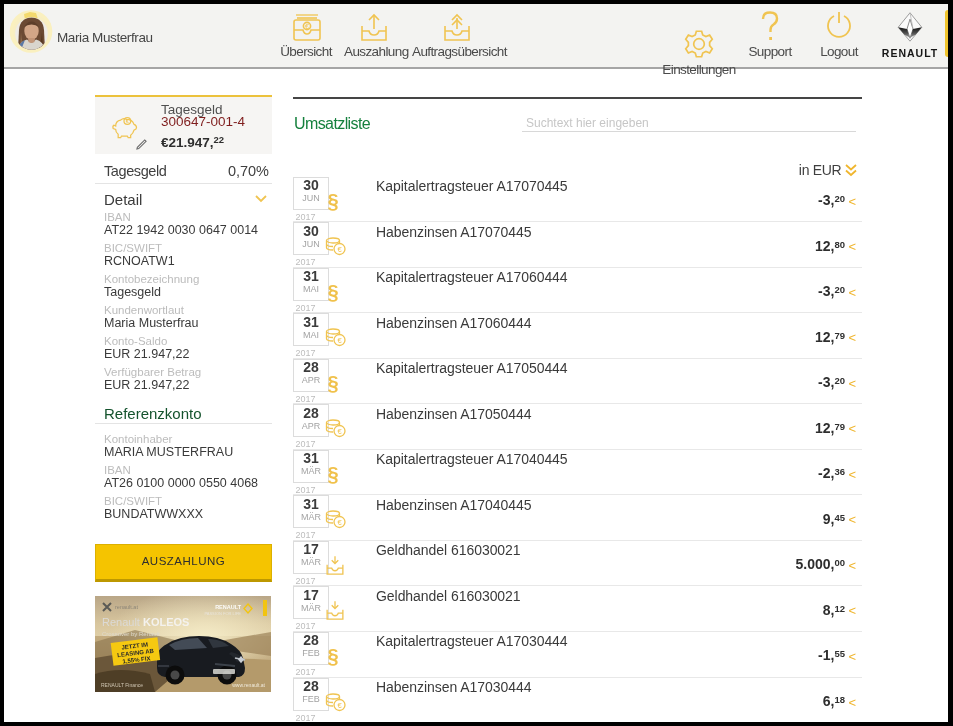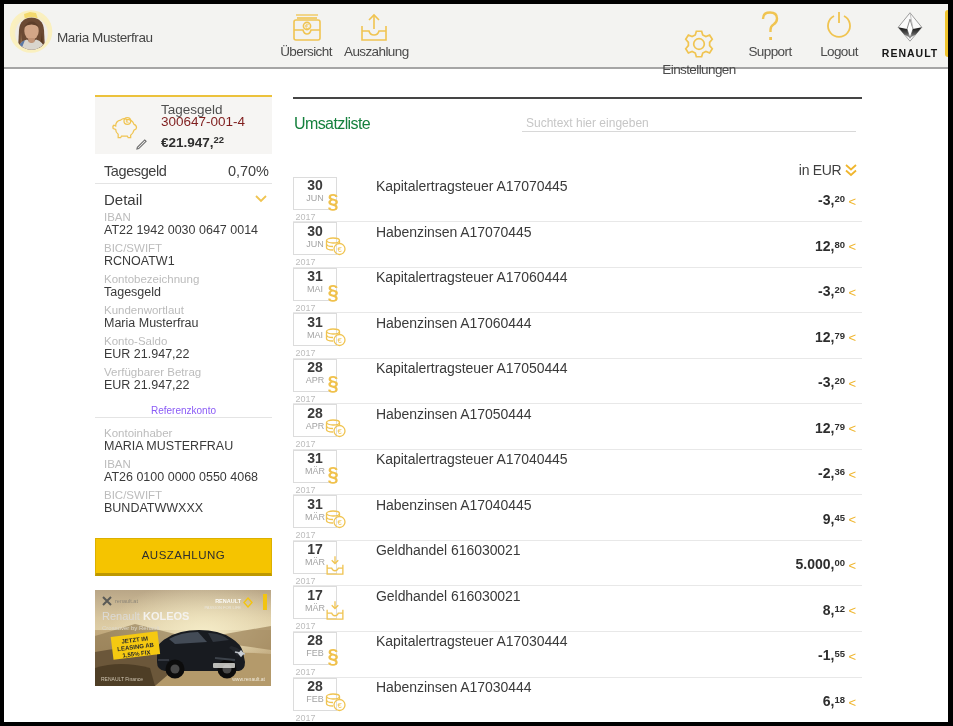--- a/index.html
+++ b/index.html
@@ -28,21 +28,21 @@
 .dlabel { font-size:11.5px; color:#bcbcbc; line-height:12px; margin-top:5.5px; }
 .dvalue { font-size:12.5px; color:#3a3a3a; line-height:13px; margin-top:0.5px; white-space:nowrap; }
 
 #main { position:absolute; left:289px; top:92.5px; width:569px; }
 #topline { height:2px; background:#454545; }
 #listhead { position:relative; height:78px; }
 #listhead .title { position:absolute; left:1px; top:16px; font-size:16px; letter-spacing:-0.6px; color:#15803d; }
 #search { position:absolute; left:229px; top:6px; width:334px; height:27px; padding:11px 0 0 4px; border:none; border-bottom:1px solid #d8d8d8; font-size:12px; color:#c0c0c0; background:transparent; outline:none; font-family:"Liberation Sans",sans-serif; }
 #ineur { position:absolute; right:5px; top:63px; font-size:14px; letter-spacing:-0.3px; color:#3f3f3f; }
 .row { position:relative; height:45.56px; border-bottom:1px solid #e8e8e8; }
-.dbox { position:absolute; left:0; top:0; width:44px; height:33px; border:1px solid #dcdcdc; background:#fff; text-align:center; }
+.dbox { position:absolute; left:0; top:0; width:36px; height:33px; border:1px solid #dcdcdc; background:#fff; text-align:center; }
 .dbox .dd { font-size:14px; font-weight:bold; color:#3c3c3c; line-height:15px; margin-top:0.5px; }
 .dbox .mm { font-size:9px; color:#a3a3a3; line-height:10.5px; }
 .dyy { position:absolute; left:0; top:35px; width:25px; text-align:center; font-size:9px; color:#bdbdbd; }
 .ricon { position:absolute; left:31.5px; top:14px; width:24px; height:24px; }
 .rdesc { position:absolute; left:63px; top:1.5px; font-size:14px; color:#3a3a3a; letter-spacing:-0.05px;margin-left:20px; }
 .ramt { position:absolute; right:17px; top:15.5px; font-size:14px; font-weight:bold; color:#2e2e2e; }
 .rchev { position:absolute; right:6px; top:17px; color:#efb42a; font-size:13px; }
 .para { color:#f0c14b; font-size:20px; font-weight:bold; position:absolute; left:3px; top:-1px; }
 #btnpay { margin-top:23px; height:38px; background:#f5c400; border:1px solid #dcb000; border-bottom:3px solid #bd9800; text-align:center; line-height:32px; font-size:11.5px; color:#2e2e2e; letter-spacing:0.5px; }
 #ad { margin-top:14px; width:176px; height:96px; }
@@ -91,20 +91,32 @@
       <div class="ico"><svg width="30" height="32" viewBox="0 0 30 32">
         <g fill="none" stroke="#f0c451" stroke-width="1.6">
           <path d="M15 3 L15 16"></path>
               <path d="M10 7 L15 2 L20 7"></path>
           <path d="M3 13 L3 27 L27 27 L27 13"></path>
           <path d="M3 18 L10 18 Q11 22 15 22 Q19 22 20 18 L27 18"></path>
         </g>
       </svg></div>
       <div class="lbl">Auszahlung</div>
     </div>
+    <div class="nav" style="left:408px;width:90px;">
+      <div class="ico"><svg width="30" height="32" viewBox="0 0 30 32">
+        <g fill="none" stroke="#f0c451" stroke-width="1.6">
+          <path d="M15 5 L15 16"></path>
+              <path d="M10 7 L15 2 L20 7"></path>
+              <path d="M10 12 L15 7 L20 12"></path>
+          <path d="M3 13 L3 27 L27 27 L27 13"></path>
+          <path d="M3 18 L10 18 Q11 22 15 22 Q19 22 20 18 L27 18"></path>
+        </g>
+      </svg></div>
+      <div class="lbl">Auftragsübersicht</div>
+    </div>
     <div class="nav" style="left:656px;width:78px;margin-top:18px;">
       <div class="ico"><svg width="34" height="34" viewBox="0 0 32 32" style="margin-top:-4px;">
         <g fill="none" stroke="#f0c451" stroke-width="1.6">
           <path d="M13.5 4 L18.5 4 L19.5 7.5 L22.5 9 L26 7.5 L28.5 11.5 L26 14.5 L26 17.5 L28.5 20.5 L26 24.5 L22.5 23 L19.5 24.5 L18.5 28 L13.5 28 L12.5 24.5 L9.5 23 L6 24.5 L3.5 20.5 L6 17.5 L6 14.5 L3.5 11.5 L6 7.5 L9.5 9 L12.5 7.5 Z"></path>
           <circle cx="16" cy="16" r="5"></circle>
         </g>
       </svg></div>
       <div class="lbl">Einstellungen</div>
     </div>
     <div class="nav" style="left:740px;width:52px;">
@@ -174,21 +186,21 @@
       <div class="dlabel">BIC/SWIFT</div>
       <div class="dvalue">RCNOATW1</div>
       <div class="dlabel">Kontobezeichnung</div>
       <div class="dvalue">Tagesgeld</div>
       <div class="dlabel">Kundenwortlaut</div>
       <div class="dvalue">Maria Musterfrau</div>
       <div class="dlabel">Konto-Saldo</div>
       <div class="dvalue">EUR 21.947,22</div>
       <div class="dlabel">Verfügbarer Betrag</div>
       <div class="dvalue">EUR 21.947,22</div>
-      <div style="font-size:10px;color:#8b5cf6;margin-top:13.5px;text-align:center;">Referenzkonto</div>
+      <div style="font-size:15px;color:#14532d;margin-top:13.5px;">Referenzkonto</div>
       <div style="border-top:1px solid #e4e4e4;margin:1px -9px 0 -9px;"></div>
       <div class="dlabel" style="margin-top:9px;">Kontoinhaber</div>
       <div class="dvalue">MARIA MUSTERFRAU</div>
       <div class="dlabel">IBAN</div>
       <div class="dvalue">AT26 0100 0000 0550 4068</div>
       <div class="dlabel">BIC/SWIFT</div>
       <div class="dvalue">BUNDATWWXXX</div>
     </div>
     <div id="btnpay">AUSZAHLUNG</div>
     <div id="ad">

